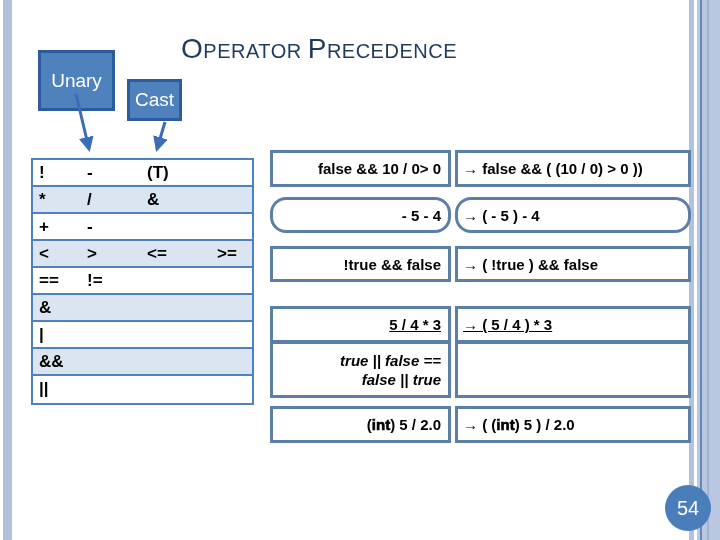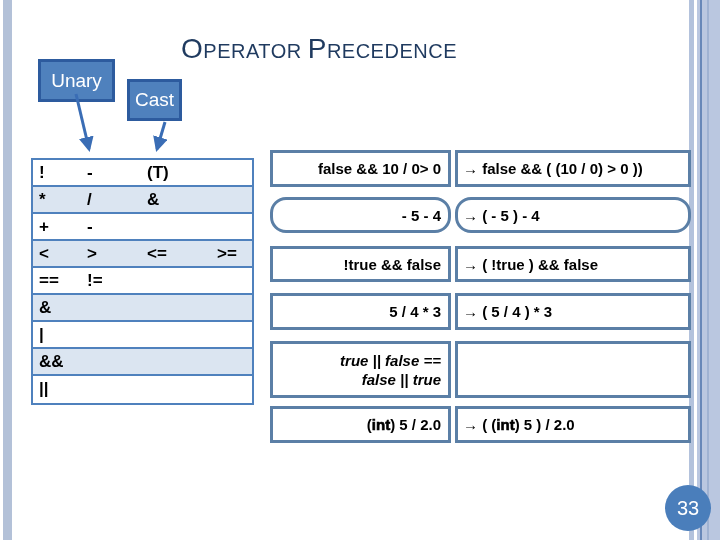--- a/index.html
+++ b/index.html
@@ -23,21 +23,21 @@
     font-size:20px; letter-spacing:0.5px; white-space:nowrap;
   }
   .title .big { font-size:28px; }
 
   
   .callout {
     position:absolute; background:#4f81bd; border:3px solid #2d5b9e;
     color:#fff; font-size:19px; display:flex; align-items:center;
     justify-content:center;
   }
-  .callout-unary { left:38px;  top:59px; width:77px; height:43px; }
+  .callout-unary { left:38px;  top:50px; width:77px; height:61px; }
   .callout-cast  { left:127px; top:79px; width:55px; height:42px; }
 
   
   .arrows { position:absolute; left:0; top:0; pointer-events:none; }
 
   
   .op-table {
     position:absolute; left:31px; top:158px; width:223px;
     border:2px solid #4f81bd; background:#fff;
   }
@@ -63,21 +63,21 @@
   }
   .ex-in  { left:270px; width:181px; justify-content:flex-end; text-align:right; padding-right:7px; }
   .ex-out { left:455px; width:236px; justify-content:flex-start; text-align:left; padding-left:5px; }
   .ex-box .inner { display:inline-block; }
   .kw { -webkit-text-stroke:0.6px #000; }
   .indent { padding-left:17px; }
 
   .r1 { top:150px; height:37px; }
   .r2 { top:197px; height:36px;border-radius:16px; }
   .r3 { top:246px; height:36px; }
-  .r4 { top:293px; height:37px; }
+  .r4 { top:306px; height:37px;text-decoration:underline; }
   .r5 { top:341px; height:57px;font-style:italic; }
   .r6 { top:406px; height:37px; }
 
   
   .page-circle {
     position:absolute; left:665px; top:485px; width:46px; height:46px;
     border-radius:50%; background:#4a7ebb; color:#fff;
     font-size:20px; display:flex; align-items:center; justify-content:center;
     z-index:5;
   }
@@ -176,14 +176,14 @@
   </div>
 
 <div class="ex-box ex-in r6">
     <span class="inner"><span>(</span><span class="kw">int</span><span>) 5 / 2.0</span></span>
   </div>
 <div class="ex-box ex-out r6">
     <span class="inner"><span>→ ( (</span><span class="kw">int</span><span>) 5 ) / 2.0</span></span>
   </div>
 
 <div class="page-circle">
-  <span>33</span>
+  <span>54</span>
 </div>
 
 </body></html>

